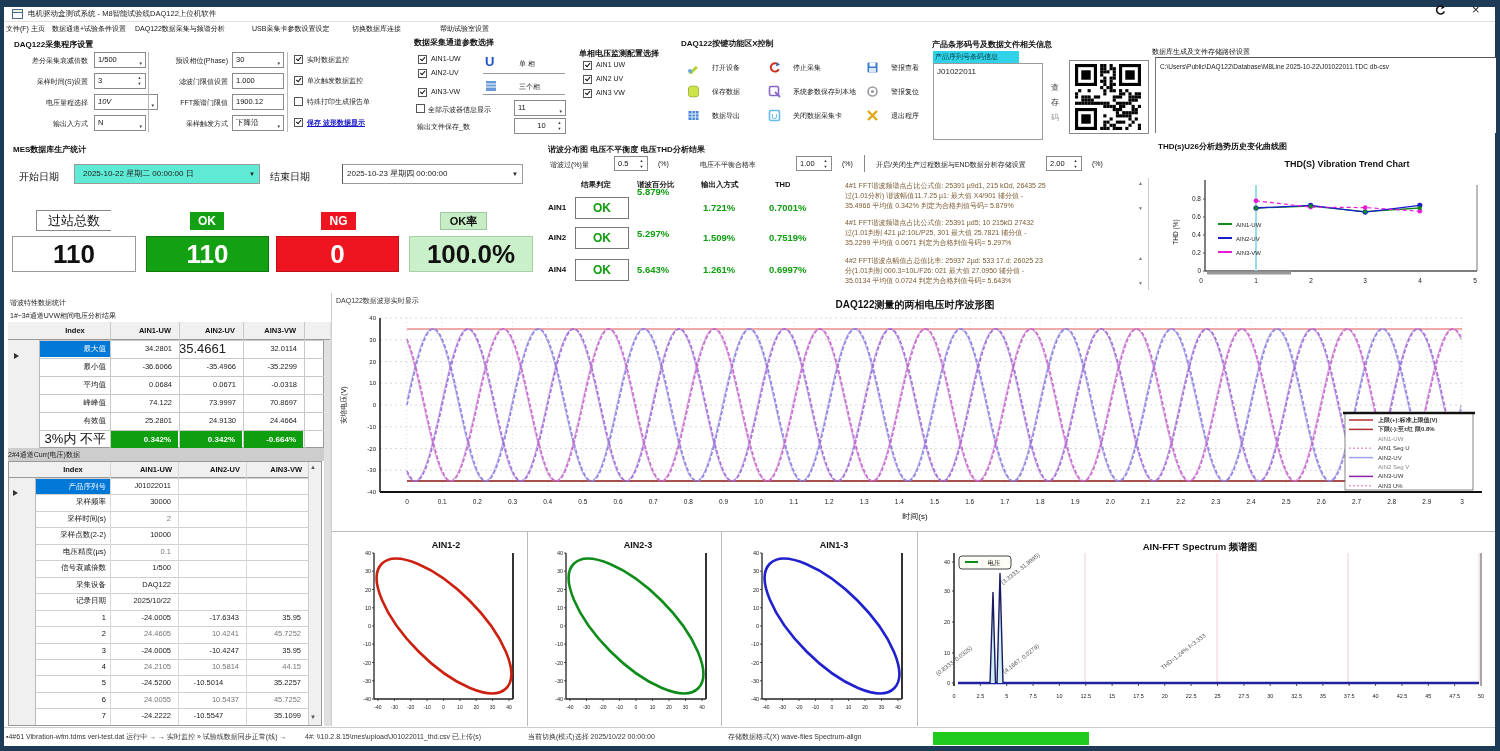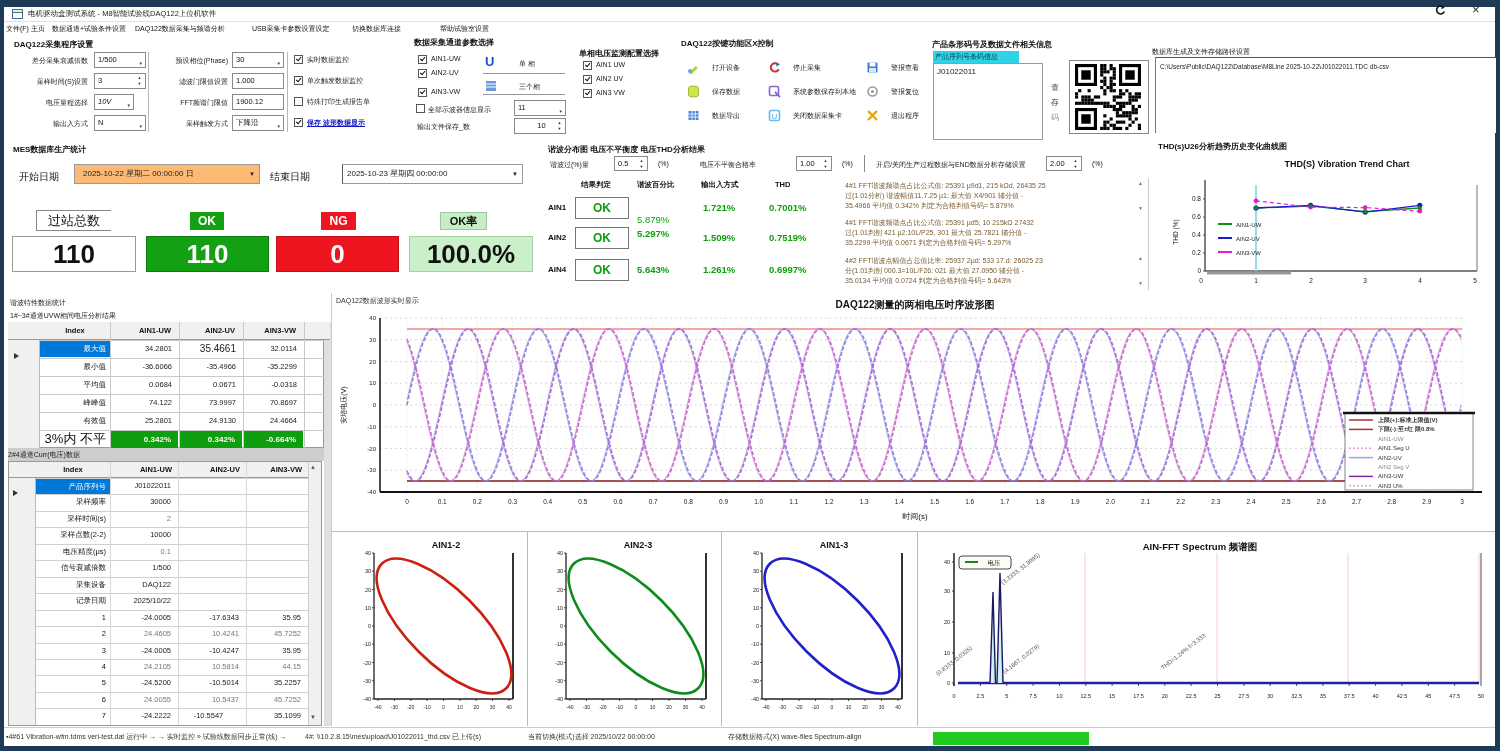--- a/index.html
+++ b/index.html
@@ -50,21 +50,21 @@
 <div class="lbl" style="left:307px;top:55px;">实时数据监控</div>
 <div class="rlbl" style="left:8px;top:77px;width:80px;">采样时间(S)设置</div>
 <div class="inp cmb" style="left:94px;top:73px;width:52px;height:16px;">3<span class="spin">▲<br>▼</span></div>
 <div class="rlbl" style="left:150px;top:77px;width:78px;">滤波门限值设置</div>
 <div class="inp cmb" style="left:232px;top:73px;width:52px;height:16px;">1.000</div>
 <div class="chk" style="left:294px;top:76px;">
     <i class="ck"></i>
   </div>
 <div class="lbl" style="left:307px;top:76px;">单次触发数据监控</div>
 <div class="rlbl" style="left:8px;top:98px;width:80px;">电压量程选择</div>
-<div class="inp cmb" style="left:94px;top:94px;width:40px;height:16px;font-style:italic;">10V<span class="ar">▼</span></div>
+<div class="inp cmb" style="left:94px;top:94px;width:64px;height:16px;font-style:italic;">10V<span class="ar">▼</span></div>
 <div class="rlbl" style="left:150px;top:98px;width:78px;">FFT频谱门限值</div>
 <div class="inp cmb" style="left:232px;top:94px;width:52px;height:16px;">1900.12</div>
 <div class="chk" style="left:294px;top:97px;"></div>
 <div class="lbl" style="left:307px;top:97px;">特殊打印生成报告单</div>
 <div class="rlbl" style="left:8px;top:119px;width:80px;">输出入方式</div>
 <div class="inp cmb" style="left:94px;top:115px;width:52px;height:16px;">N<span class="ar">▼</span></div>
 <div class="rlbl" style="left:150px;top:119px;width:78px;">采样触发方式</div>
 <div class="inp cmb" style="left:232px;top:115px;width:52px;height:16px;">下降沿<span class="ar">▼</span></div>
 <div class="chk" style="left:294px;top:118px;">
     <i class="ck"></i>
@@ -295,21 +295,21 @@
     <rect x="16" y="2" width="3" height="3" fill="#000"></rect>
     <rect x="0" y="14" width="7" height="7" fill="#000"></rect>
     <rect x="1" y="15" width="5" height="5" fill="#fff"></rect>
     <rect x="2" y="16" width="3" height="3" fill="#000"></rect>
   </svg>
 <div class="abs" style="left:1152px;top:47px;font-size:7px;color:#111;">数据库生成及文件存储路径设置</div>
 <div class="abs" style="left:1155px;top:57px;width:341px;height:76px;border-top:1.5px solid #555;border-left:1px solid #777;background:#fff;"></div>
 <div class="abs" style="left:1160px;top:63px;font-size:6.5px;color:#222;">C:\Users\Public\DAQ122\Database\M8Line 2025-10-22\J01022011.TDC  db-csv</div>
 <div class="abs b8" style="left:13px;top:144px;">MES数据库生产统计</div>
 <div class="abs t8" style="left:19px;top:170px;">开始日期</div>
-<div class="abs" style="left:74px;top:164px;width:186px;height:20px;border:1px solid #9a9a9a;background:#fdba74;font-size:8px;color:#222;line-height:18px;padding-left:8px;">2025-10-22 星期二 00:00:00 日<span style="float:right;margin-right:4px;font-size:6px;">▼</span></div>
+<div class="abs" style="left:74px;top:164px;width:186px;height:20px;border:1px solid #9a9a9a;background:#5eead4;font-size:8px;color:#222;line-height:18px;padding-left:8px;">2025-10-22 星期二 00:00:00 日<span style="float:right;margin-right:4px;font-size:6px;">▼</span></div>
 <div class="abs t8" style="left:270px;top:170px;">结束日期</div>
 <div class="abs" style="left:342px;top:164px;width:181px;height:20px;border:1px solid #9a9a9a;border-left:1.5px solid #555;background:#fff;font-size:8px;color:#222;line-height:18px;padding-left:4px;">2025-10-23 星期四 00:00:00 <span style="float:right;margin-right:4px;font-size:6px;">▼</span></div>
 <div class="abs" style="left:36px;top:210px;width:75px;height:21px;border:1px solid #888;border-right:none;background:#fff;font-size:13px;color:#111;line-height:20px;text-align:center;">过站总数</div>
 <div class="abs" style="left:12px;top:236px;width:124px;height:36px;border:1px solid #999;background:#fff;font-size:26px;font-weight:bold;color:#111;line-height:34px;text-align:center;">110</div>
 <div class="abs" style="left:190px;top:212px;width:34px;height:18px;background:#13a013;font-size:12px;font-weight:bold;color:#fff;line-height:18px;text-align:center;">OK</div>
 <div class="abs" style="left:146px;top:236px;width:123px;height:36px;background:#13a013;border:1px solid #0c7a0c;font-size:26px;font-weight:bold;color:#fff;line-height:34px;text-align:center;">110</div>
 <div class="abs" style="left:321px;top:212px;width:35px;height:18px;background:#ee1420;font-size:12px;font-weight:bold;color:#fff;line-height:18px;text-align:center;">NG</div>
 <div class="abs" style="left:276px;top:236px;width:123px;height:36px;background:#ee1420;border:1px solid #c01018;font-size:26px;font-weight:bold;color:#fff;line-height:34px;text-align:center;">0</div>
 <div class="abs" style="left:440px;top:212px;width:47px;height:18px;background:#c6edc6;border:1px solid #9ec89e;font-size:11px;font-weight:bold;color:#111;line-height:16px;text-align:center;">OK率</div>
 <div class="abs" style="left:409px;top:236px;width:124px;height:36px;background:#c9f0c9;border:1px solid #a8d0a8;font-size:26px;font-weight:bold;color:#111;line-height:34px;text-align:center;">100.0%</div>
@@ -323,21 +323,21 @@
 <div class="vline" style="left:864px;top:155px;height:17px;background:#888;"></div>
 <div class="abs t7" style="left:876px;top:160px;">开启/关闭生产过程数据与END数据分析存储设置</div>
 <div class="inp" style="left:1046px;top:156px;width:36px;height:15px;">2.00<span class="spin">▲<br>▼</span></div>
 <div class="abs t7" style="left:1092px;top:160px;">(%)</div>
 <div class="abs" style="left:581px;top:180px;font-size:7.5px;font-weight:bold;color:#111;">结果判定</div>
 <div class="abs" style="left:637px;top:180px;font-size:7.5px;font-weight:bold;color:#111;">谐波百分比</div>
 <div class="abs" style="left:701px;top:180px;font-size:7.5px;font-weight:bold;color:#111;">输出入方式</div>
 <div class="abs" style="left:775px;top:180px;font-size:7.5px;font-weight:bold;color:#111;">THD</div>
 <div class="abs" style="left:548px;top:203px;font-size:8px;font-weight:bold;color:#111;">AIN1</div>
 <div class="abs" style="left:575px;top:197px;width:54px;height:22px;border:1px solid #777;background:#fff;font-size:12px;font-weight:bold;color:#0e9e0e;line-height:20px;text-align:center;">OK</div>
-<div class="abs" style="left:637px;top:214px;font-size:9.5px;font-weight:normal;color:#0e9e0e;">5.879%</div>
+<div class="abs" style="left:637px;top:186px;font-size:9.5px;font-weight:bold;color:#0e9e0e;">5.879%</div>
 <div class="abs" style="left:703px;top:202px;font-size:9.5px;font-weight:bold;color:#0e9e0e;">1.721%</div>
 <div class="abs" style="left:769px;top:202px;font-size:9.5px;font-weight:bold;color:#0e9e0e;">0.7001%</div>
 <div class="abs" style="left:548px;top:233px;font-size:8px;font-weight:bold;color:#111;">AIN2</div>
 <div class="abs" style="left:575px;top:227px;width:54px;height:22px;border:1px solid #777;background:#fff;font-size:12px;font-weight:bold;color:#0e9e0e;line-height:20px;text-align:center;">OK</div>
 <div class="abs" style="left:637px;top:228px;font-size:9.5px;font-weight:bold;color:#0e9e0e;">5.297%</div>
 <div class="abs" style="left:703px;top:232px;font-size:9.5px;font-weight:bold;color:#0e9e0e;">1.509%</div>
 <div class="abs" style="left:769px;top:232px;font-size:9.5px;font-weight:bold;color:#0e9e0e;">0.7519%</div>
 <div class="abs" style="left:548px;top:265px;font-size:8px;font-weight:bold;color:#111;">AIN4</div>
 <div class="abs" style="left:575px;top:259px;width:54px;height:22px;border:1px solid #777;background:#fff;font-size:12px;font-weight:bold;color:#0e9e0e;line-height:20px;text-align:center;">OK</div>
 <div class="abs" style="left:637px;top:264px;font-size:9.5px;font-weight:bold;color:#0e9e0e;">5.643%</div>
@@ -411,21 +411,21 @@
 <div class="abs" style="left:8px;top:322px;width:322px;height:18px;background:#f0f0f0;border-bottom:1px solid #999;"></div>
 <div class="abs" style="left:40px;top:322px;width:70px;height:18px;font-size:7.5px;font-weight:bold;color:#111;line-height:18px;text-align:center;">Index</div>
 <div class="abs" style="left:110px;top:322px;width:69px;height:18px;font-size:7.5px;font-weight:bold;color:#111;line-height:18px;text-align:right;padding-right:8px;box-sizing:border-box;">AIN1-UW</div>
 <div class="abs" style="left:179px;top:322px;width:64px;height:18px;font-size:7.5px;font-weight:bold;color:#111;line-height:18px;text-align:right;padding-right:8px;box-sizing:border-box;">AIN2-UV</div>
 <div class="abs" style="left:243px;top:322px;width:61px;height:18px;font-size:7.5px;font-weight:bold;color:#111;line-height:18px;text-align:right;padding-right:8px;box-sizing:border-box;">AIN3-VW</div>
 <div class="abs" style="left:8px;top:340px;width:32px;height:108px;background:#f0f0f0;border-right:1px solid #bbb;"></div>
 <div class="hline" style="left:40px;top:340px;width:284px;background:#c8c8c8;"></div>
 <div class="abs" style="left:14px;top:345px;"><i class="tri"></i></div>
 <div class="abs" style="left:40px;top:341px;width:70px;height:16px;background:#0078d7;font-size:7.5px;color:#fff;line-height:16px;text-align:right;padding-right:4px;box-sizing:border-box;">最大值</div>
 <div class="abs" style="left:110px;top:340px;width:69px;height:18px;font-size:7.5px;color:#222;line-height:18px;text-align:right;padding-right:7px;box-sizing:border-box;">34.2801</div>
-<div class="abs" style="left:179px;top:340px;width:64px;height:18px;font-size:10px;color:#222;line-height:18px;text-align:right;padding-right:7px;box-sizing:border-box;">35.4661</div>
+<div class="abs" style="left:179px;top:340px;width:64px;height:18px;font-size:13px;color:#222;line-height:18px;padding-right:7px;box-sizing:border-box;">35.4661</div>
 <div class="abs" style="left:243px;top:340px;width:61px;height:18px;font-size:7.5px;color:#222;line-height:18px;text-align:right;padding-right:7px;box-sizing:border-box;">32.0114</div>
 <div class="hline" style="left:40px;top:358px;width:284px;background:#c8c8c8;"></div>
 <div class="abs" style="left:40px;top:358px;width:70px;height:18px;font-size:7.5px;color:#111;line-height:18px;text-align:right;padding-right:4px;box-sizing:border-box;">最小值</div>
 <div class="abs" style="left:110px;top:358px;width:69px;height:18px;font-size:7.5px;color:#222;line-height:18px;text-align:right;padding-right:7px;box-sizing:border-box;">-36.6066</div>
 <div class="abs" style="left:179px;top:358px;width:64px;height:18px;font-size:7.5px;color:#222;line-height:18px;text-align:right;padding-right:7px;box-sizing:border-box;">-35.4966</div>
 <div class="abs" style="left:243px;top:358px;width:61px;height:18px;font-size:7.5px;color:#222;line-height:18px;text-align:right;padding-right:7px;box-sizing:border-box;">-35.2299</div>
 <div class="hline" style="left:40px;top:376px;width:284px;background:#c8c8c8;"></div>
 <div class="abs" style="left:40px;top:376px;width:70px;height:18px;font-size:7.5px;color:#111;line-height:18px;text-align:right;padding-right:4px;box-sizing:border-box;">平均值</div>
 <div class="abs" style="left:110px;top:376px;width:69px;height:18px;font-size:7.5px;color:#222;line-height:18px;text-align:right;padding-right:7px;box-sizing:border-box;">0.0684</div>
 <div class="abs" style="left:179px;top:376px;width:64px;height:18px;font-size:7.5px;color:#222;line-height:18px;text-align:right;padding-right:7px;box-sizing:border-box;">0.0671</div>
@@ -499,21 +499,21 @@
 <div class="abs" style="left:178px;top:642.5px;width:68px;height:16px;font-size:7.5px;color:#222;line-height:16px;text-align:right;padding-right:7px;box-sizing:border-box;">-10.4247</div>
 <div class="abs" style="left:246px;top:642.5px;width:62px;height:16px;font-size:7.5px;color:#222;line-height:16px;text-align:right;padding-right:7px;box-sizing:border-box;">35.95</div>
 <div class="hline" style="left:36px;top:659.0px;width:272px;background:#d0d0d0;"></div>
 <div class="abs" style="left:36px;top:659.0px;width:74px;height:16px;font-size:7.5px;color:#111;line-height:16px;text-align:right;padding-right:4px;box-sizing:border-box;">4</div>
 <div class="abs" style="left:110px;top:659.0px;width:68px;height:16px;font-size:7.5px;color:#777;line-height:16px;text-align:right;padding-right:7px;box-sizing:border-box;">24.2105</div>
 <div class="abs" style="left:178px;top:659.0px;width:68px;height:16px;font-size:7.5px;color:#777;line-height:16px;text-align:right;padding-right:7px;box-sizing:border-box;">10.5814</div>
 <div class="abs" style="left:246px;top:659.0px;width:62px;height:16px;font-size:7.5px;color:#777;line-height:16px;text-align:right;padding-right:7px;box-sizing:border-box;">44.15</div>
 <div class="hline" style="left:36px;top:675.4px;width:272px;background:#d0d0d0;"></div>
 <div class="abs" style="left:36px;top:675.4px;width:74px;height:16px;font-size:7.5px;color:#111;line-height:16px;text-align:right;padding-right:4px;box-sizing:border-box;">5</div>
 <div class="abs" style="left:110px;top:675.4px;width:68px;height:16px;font-size:7.5px;color:#222;line-height:16px;text-align:right;padding-right:7px;box-sizing:border-box;">-24.5200</div>
-<div class="abs" style="left:178px;top:675.4px;width:68px;height:16px;font-size:7.5px;color:#222;line-height:16px;text-align:right;padding-right:7px;box-sizing:border-box;">-10.5014</div>
+<div class="abs" style="left:178px;top:675.4px;width:68px;height:16px;font-size:7.5px;color:#222;line-height:16px;text-align:center;padding-right:7px;box-sizing:border-box;">-10.5014</div>
 <div class="abs" style="left:246px;top:675.4px;width:62px;height:16px;font-size:7.5px;color:#222;line-height:16px;text-align:right;padding-right:7px;box-sizing:border-box;">35.2257</div>
 <div class="hline" style="left:36px;top:691.9px;width:272px;background:#d0d0d0;"></div>
 <div class="abs" style="left:36px;top:691.9px;width:74px;height:16px;font-size:7.5px;color:#111;line-height:16px;text-align:right;padding-right:4px;box-sizing:border-box;">6</div>
 <div class="abs" style="left:110px;top:691.9px;width:68px;height:16px;font-size:7.5px;color:#777;line-height:16px;text-align:right;padding-right:7px;box-sizing:border-box;">24.0055</div>
 <div class="abs" style="left:178px;top:691.9px;width:68px;height:16px;font-size:7.5px;color:#777;line-height:16px;text-align:right;padding-right:7px;box-sizing:border-box;">10.5437</div>
 <div class="abs" style="left:246px;top:691.9px;width:62px;height:16px;font-size:7.5px;color:#777;line-height:16px;text-align:right;padding-right:7px;box-sizing:border-box;">45.7252</div>
 <div class="hline" style="left:36px;top:708.3px;width:272px;background:#d0d0d0;"></div>
 <div class="abs" style="left:36px;top:708.3px;width:74px;height:16px;font-size:7.5px;color:#111;line-height:16px;text-align:right;padding-right:4px;box-sizing:border-box;">7</div>
 <div class="abs" style="left:110px;top:708.3px;width:68px;height:16px;font-size:7.5px;color:#222;line-height:16px;text-align:right;padding-right:7px;box-sizing:border-box;">-24.2222</div>
 <div class="abs" style="left:178px;top:708.3px;width:68px;height:16px;font-size:7.5px;color:#222;line-height:16px;text-align:center;padding-right:7px;box-sizing:border-box;">-10.5547</div>

